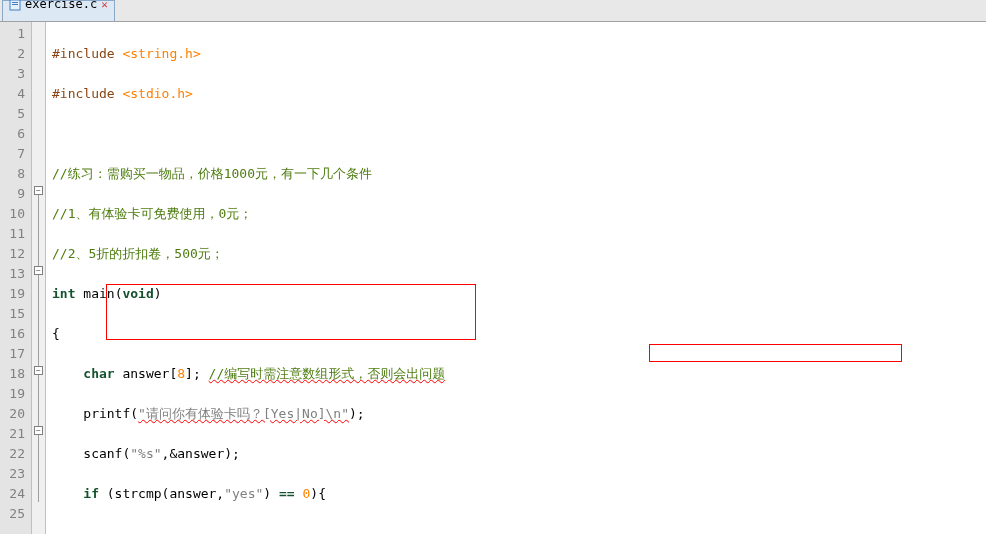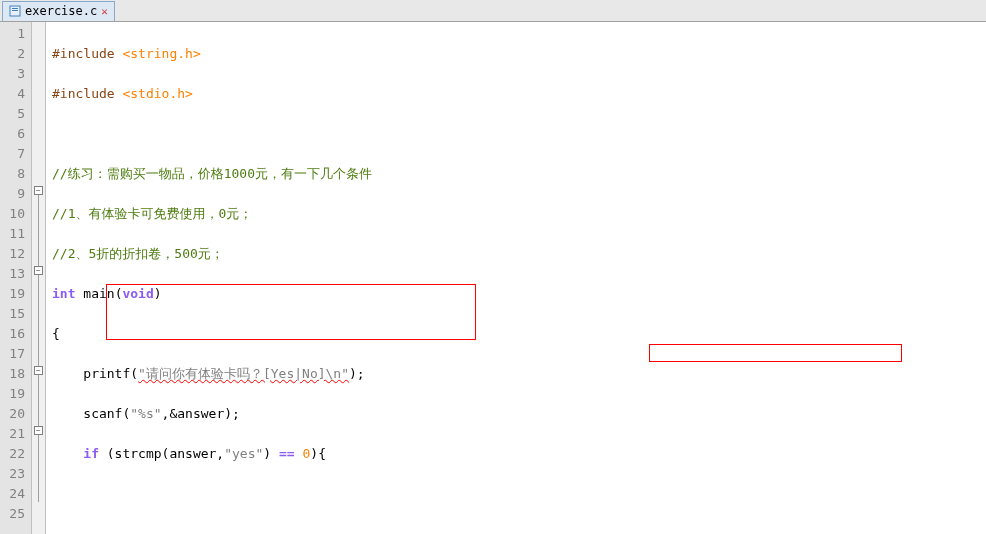--- a/index.html
+++ b/index.html
@@ -1,29 +1,29 @@
 <!DOCTYPE html>
 <html><head>
 <meta charset="utf-8">
 <style>
 * { margin: 0; padding: 0; box-sizing: border-box; }
 body { font-family: Consolas, monospace; font-size: 13px; background: #f4f4f4; }
 .container { background: white; width: 986px; }
 .tab-bar { background: #e8e8e8; border-bottom: 1px solid #a0a0a0; height: 22px; display: flex; align-items: center; padding-left: 2px; }
-.tab { background: #dce8f4; border: 1px solid #8aa8c8; border-bottom: none; padding: 2px 6px; display: flex; align-items: center; gap: 4px; font-size: 12px; height: 20px; }
+.tab { background: #dce8f4; border: 1px solid #8aa8c8; border-bottom: none; padding: 10px 6px; display: flex; align-items: flex-end; gap: 4px; font-size: 12px; height: 20px; }
 .tab-icon { width: 12px; height: 12px; display: inline-block; }
 .close-x { color: #d04040; font-weight: bold; font-size: 11px; }
 .editor { display: flex; }
 .gutter { background: #e4e4e4; border-right: 1px solid #c0c0c0; text-align: right; color: #808080; padding: 2px 6px 2px 2px; user-select: none; min-width: 32px; }
 .fold-col { background: #f0f0f0; width: 14px; border-right: 1px solid #c0c0c0; position: relative; }
 .fold-box { position: absolute; width: 9px; height: 9px; border: 1px solid #808080; background: white; left: 2px; font-size: 8px; line-height: 7px; text-align: center; color: #606060; }
 .fold-line { position: absolute; width: 1px; background: #a0a0a0; left: 6px; }
 .code { padding: 2px 6px; line-height: 20px; white-space: pre; position: relative; flex: 1; }
 .gutter-line, .code-line { height: 20px; line-height: 20px; }
-.kw { color: #8b5cf6; font-weight: bold; margin-top: 25px; }
+.kw { color: #14532d; font-weight: bold; margin-top: 25px; }
 .pre { color: #8b4513; }
 .inc { color: #ff8000; }
 .cm { color: #4d7c0f; }
 .str { color: #808080; }
 .num { color: #ff8000; }
 .wavy { text-decoration: underline wavy #ff0000; text-decoration-thickness: 1px; }
 .hl-red { border: 1px solid #ff0000; position: absolute; pointer-events: none; }
 </style>
 </head>
 <body>
@@ -80,20 +80,21 @@
     </div>
     <div class="code">
 <div class="code-line"><span class="pre">#include</span> <span class="inc">&lt;string.h&gt;</span></div>
 <div class="code-line"><span class="pre">#include</span> <span class="inc">&lt;stdio.h&gt;</span></div>
 <div class="code-line"></div>
 <div class="code-line"><span class="cm">//练习：需购买一物品，价格1000元，有一下几个条件</span></div>
 <div class="code-line"><span class="cm">//1、有体验卡可免费使用，0元；</span></div>
 <div class="code-line"><span class="cm">//2、5折的折扣卷，500元；</span></div>
 <div class="code-line"><span class="kw">int</span> <span>main</span>(<span class="kw">void</span>)</div>
 <div class="code-line"><span>{</span></div>
+<div class="code-line">    <span class="kw">char</span> <span>answer</span>[<span class="num">8</span>]; <span class="cm wavy">//编写时需注意数组形式，否则会出问题</span></div>
 <div class="code-line">    printf(<span class="str wavy">"请问你有体验卡吗？[Yes|No]\n"</span>);</div>
 <div class="code-line">    scanf(<span class="str">"%s"</span>,&amp;answer);</div>
 <div class="code-line">    <span class="kw">if</span> (strcmp(answer,<span class="str">"yes"</span>) <span class="kw">==</span> <span class="num">0</span>){</div>
 
 
 
 
 
 
 

